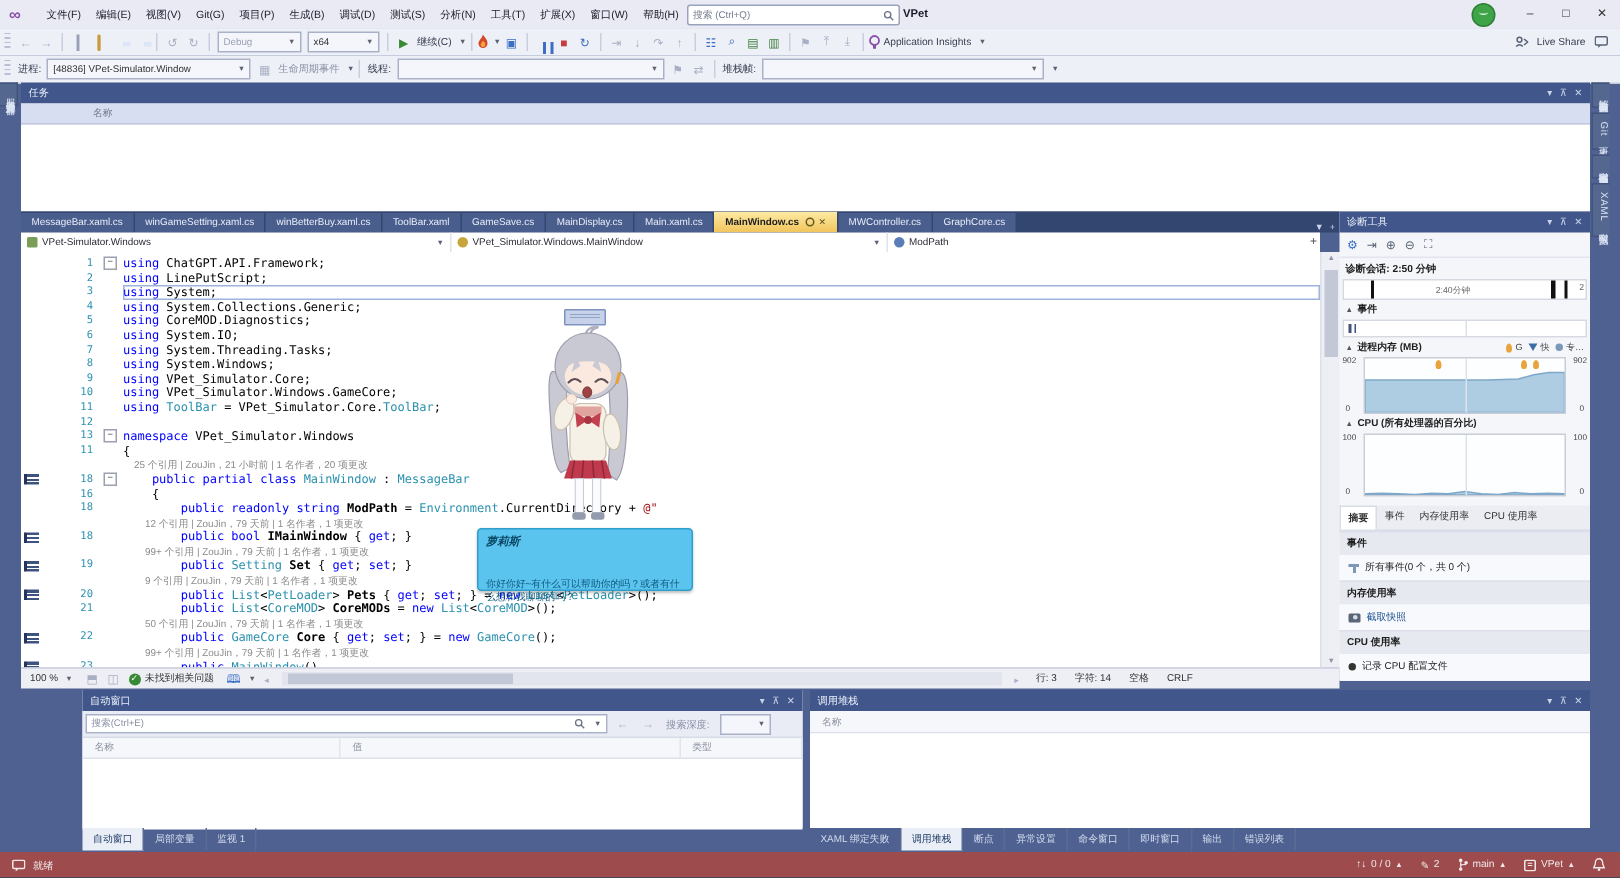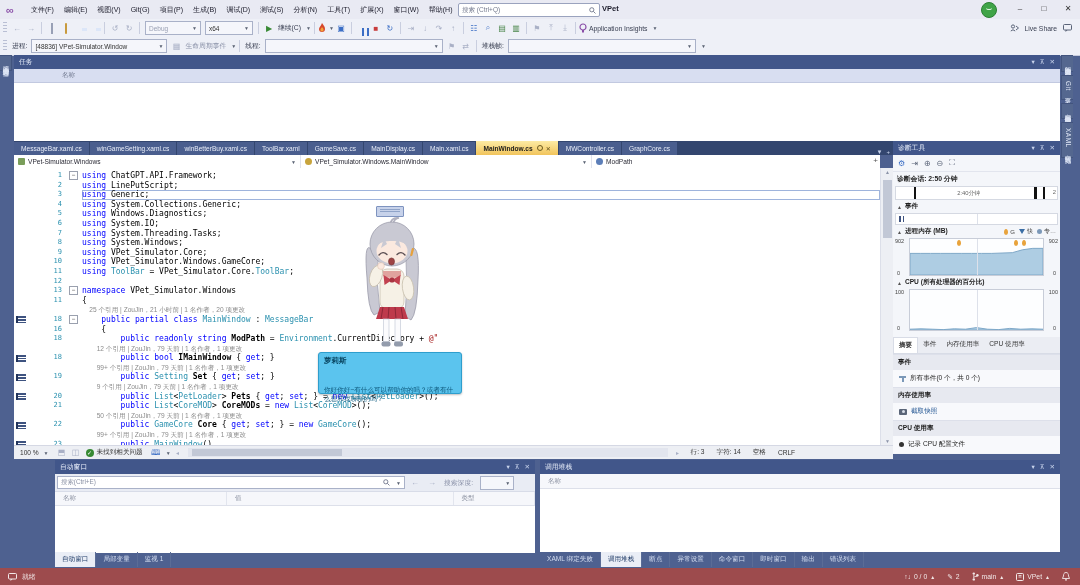--- a/index.html
+++ b/index.html
@@ -77,21 +77,21 @@
   #editor-status{left:14px;top:445px;width:879px;height:13px;background:#EDEFF4;border-top:1px solid #D5D8E4;display:flex;align-items:center;font-size:6.6px;color:#333;}
   #hscroll{position:relative;height:9px;background:#E2E5EE;width:480px;margin:0 3px;}
   #hthumb{position:absolute;left:4px;top:1px;width:150px;height:7px;background:#C2C8D6;}
   .probcheck{width:8px;height:8px;border-radius:50%;background:#388A34;color:#fff;font-size:6px;line-height:8px;text-align:center;margin:0 3px;}
   .es-lbl{margin:0 6px;white-space:nowrap;}
   
   #pet-minibar{left:376px;top:206px;width:26px;height:9px;background:#C7D2EA;border:1px solid #7E93BF;border-radius:1px;z-index:7;}
   #pet-minibar:after{content:"";position:absolute;left:3px;top:2px;right:3px;height:3px;background:repeating-linear-gradient(180deg,#8FA3C8 0 1px,transparent 1px 2.5px);}
   #pet{left:350px;top:213px;width:84px;height:136px;z-index:6;}
   #bubble{left:318px;top:352px;width:132px;height:34px;background:#5BC4EE;border:1px solid #2E9ECD;border-radius:3px;padding:3px 5px;z-index:8;box-shadow:0 1px 2px rgba(0,0,0,.25);}
-  #bubble .bname{font-size:7.5px;font-weight:bold;color:#0A4763;margin-bottom:20px;}
+  #bubble .bname{font-size:7.5px;font-weight:bold;color:#0A4763;margin-bottom:20px;font-style:italic;}
   #bubble .btext{font-size:6.6px;color:#0E5A7E;line-height:8.5px;}
   
   #diag{left:893px;top:141px;width:167px;height:313px;background:#F4F6FA;}
   #diag-tools{height:16px;display:flex;align-items:center;gap:6px;padding:0 5px;border-bottom:1px solid #E2E5EE;}
   .dt-ic{font-size:8px;color:#3B6EC5;}
   #diag-session{font-size:6.8px;font-weight:bold;color:#1e1e1e;padding:2px 4px;}
   #timeline{position:relative;height:12px;background:#fff;border:1px solid #D5D9E2;margin:0 2px;}
   .tl-mark{position:absolute;top:0;width:2px;height:100%;background:#111;}
   #tl-label{position:absolute;left:38%;top:2px;font-size:5.8px;color:#666;}
   #tl-right{position:absolute;right:1px;top:2px;font-size:5.8px;color:#666;}
@@ -335,23 +335,23 @@
       <span class="bc-ic" style="background:#5C7EB8;border-radius:50%;"></span>
       <span>ModPath</span>
     </div>
     <span id="bc-plus">+</span>
   </div>
 
   <div id="editor" class="abs">
     <div id="code-rows">
         <div class="crow"><span class="cmargin"></span><span class="cnum">1</span><span class="cfold"><span class="foldbox">−</span></span><span class="ctext"><span class="k">using </span><span class="n">ChatGPT.API.Framework;</span></span></div>
         <div class="crow"><span class="cmargin"></span><span class="cnum">2</span><span class="cfold"></span><span class="ctext"><span class="k">using </span><span class="n">LinePutScript;</span></span></div>
-        <div class="crow"><span class="cmargin"></span><span class="cnum">3</span><span class="cfold"></span><span class="ctext cur"><span class="k">using </span><span class="n">Generic;</span></span></div>
+        <div class="crow"><span class="cmargin"></span><span class="cnum">3</span><span class="cfold"></span><span class="ctext cur"><span class="k">using </span><span class="n">System;</span></span></div>
         <div class="crow"><span class="cmargin"></span><span class="cnum">4</span><span class="cfold"></span><span class="ctext"><span class="k">using </span><span class="n">System.Collections.Generic;</span></span></div>
-        <div class="crow"><span class="cmargin"></span><span class="cnum">5</span><span class="cfold"></span><span class="ctext"><span class="k">using </span><span class="n">Windows.Diagnostics;</span></span></div>
+        <div class="crow"><span class="cmargin"></span><span class="cnum">5</span><span class="cfold"></span><span class="ctext"><span class="k">using </span><span class="n">CoreMOD.Diagnostics;</span></span></div>
         <div class="crow"><span class="cmargin"></span><span class="cnum">6</span><span class="cfold"></span><span class="ctext"><span class="k">using </span><span class="n">System.IO;</span></span></div>
         <div class="crow"><span class="cmargin"></span><span class="cnum">7</span><span class="cfold"></span><span class="ctext"><span class="k">using </span><span class="n">System.Threading.Tasks;</span></span></div>
         <div class="crow"><span class="cmargin"></span><span class="cnum">8</span><span class="cfold"></span><span class="ctext"><span class="k">using </span><span class="n">System.Windows;</span></span></div>
         <div class="crow"><span class="cmargin"></span><span class="cnum">9</span><span class="cfold"></span><span class="ctext"><span class="k">using </span><span class="n">VPet_Simulator.Core;</span></span></div>
         <div class="crow"><span class="cmargin"></span><span class="cnum">10</span><span class="cfold"></span><span class="ctext"><span class="k">using </span><span class="n">VPet_Simulator.Windows.GameCore;</span></span></div>
         <div class="crow"><span class="cmargin"></span><span class="cnum">11</span><span class="cfold"></span><span class="ctext"><span class="k">using </span><span class="t">ToolBar</span><span class="n"> = VPet_Simulator.Core.</span><span class="t">ToolBar</span><span class="n">;</span></span></div>
         <div class="crow"><span class="cmargin"></span><span class="cnum">12</span><span class="cfold"></span><span class="ctext"></span></div>
         <div class="crow"><span class="cmargin"></span><span class="cnum">13</span><span class="cfold"><span class="foldbox">−</span></span><span class="ctext"><span class="k">namespace </span><span class="n">VPet_Simulator.Windows</span></span></div>
         <div class="crow"><span class="cmargin"></span><span class="cnum">11</span><span class="cfold"></span><span class="ctext"><span class="n">{</span></span></div>
         <div class="crow lensrow"><span class="cmargin"></span><span class="cnum"></span><span class="cfold"></span><span class="ctext"><span class="lenstext">    25 个引用 | ZouJin，21 小时前 | 1 名作者，20 项更改</span></span></div>

